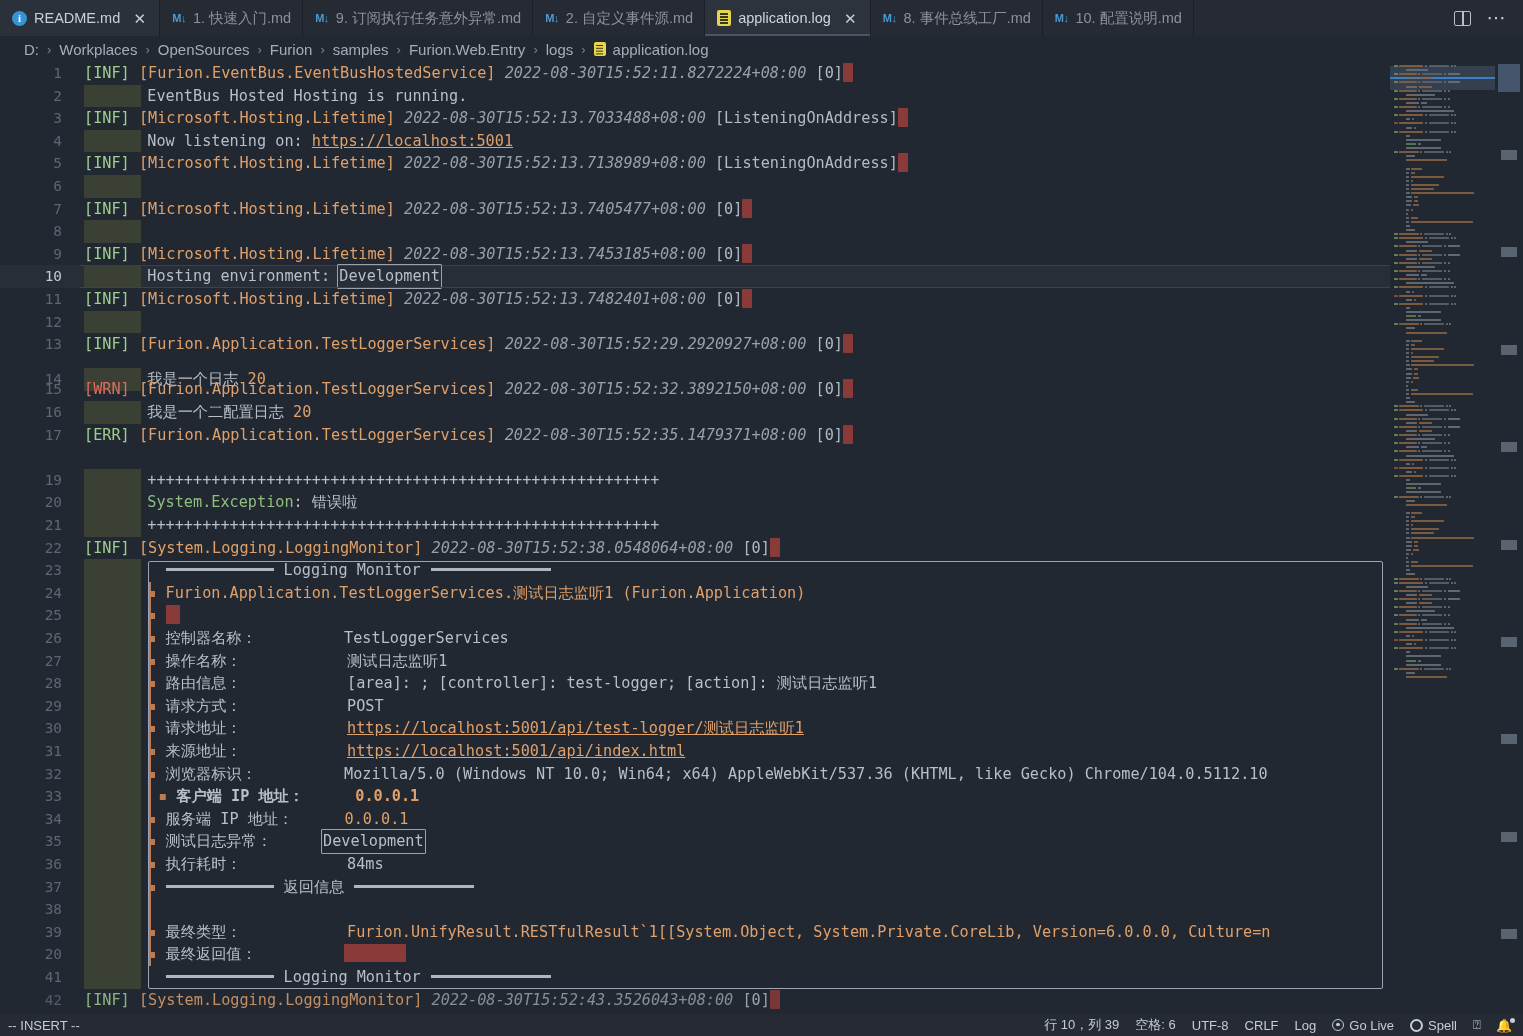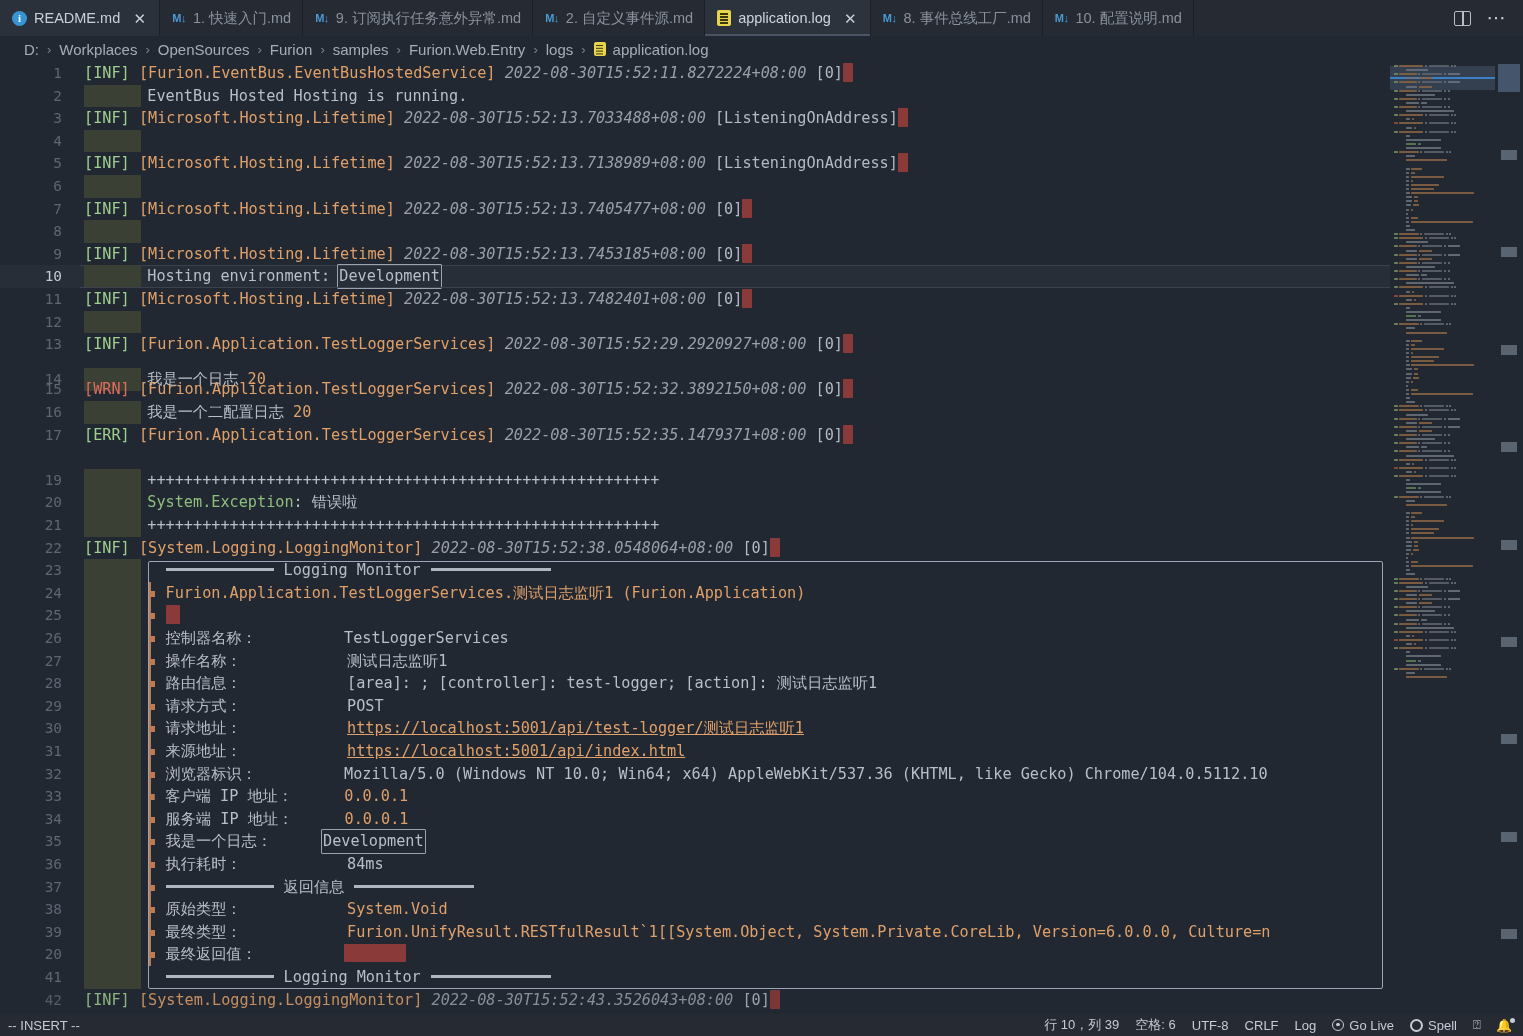--- a/index.html
+++ b/index.html
@@ -259,21 +259,21 @@
       <span class="ic-log"></span>
       <span>application.log</span>
     </span>
   </div>
 
   <div class="editor">
     <div class="code-area" id="code-area">
         <div class="row" style="top: 0px; position: absolute; left: 0px; right: 0px;"><div class="ln">1</div><div class="txt" style="left: 84px;"><span class="c-inf">[INF] </span><span class="c-cat">[Furion.EventBus.EventBusHostedService]</span><span class="c-plain"> </span><span class="c-time">2022-08-30T15:52:11.8272224+08:00</span><span class="c-plain"> </span><span class="c-gray">[0]</span><span class="redbox tiny"></span></div></div>
         <div class="row" style="top: 22.6px; position: absolute; left: 0px; right: 0px;"><div class="ln">2</div><div class="gblk"></div><div class="txt" style="left: 147.28px;"><span class="c-plain">EventBus Hosted Hosting is running.</span></div></div>
         <div class="row" style="top: 45.2px; position: absolute; left: 0px; right: 0px;"><div class="ln">3</div><div class="txt" style="left: 84px;"><span class="c-inf">[INF] </span><span class="c-cat">[Microsoft.Hosting.Lifetime]</span><span class="c-plain"> </span><span class="c-time">2022-08-30T15:52:13.7033488+08:00</span><span class="c-plain"> </span><span class="c-gray">[ListeningOnAddress]</span><span class="redbox tiny"></span></div></div>
-        <div class="row" style="top: 67.8px; position: absolute; left: 0px; right: 0px;"><div class="ln">4</div><div class="gblk"></div></div>
+        <div class="row" style="top: 67.8px; position: absolute; left: 0px; right: 0px;"><div class="ln">4</div><div class="gblk"></div><div class="txt" style="left: 147.28px;"><span class="c-plain">Now listening on: </span><span class="c-link">https://localhost:5001</span></div></div>
         <div class="row" style="top: 90.4px; position: absolute; left: 0px; right: 0px;"><div class="ln">5</div><div class="txt" style="left: 84px;"><span class="c-inf">[INF] </span><span class="c-cat">[Microsoft.Hosting.Lifetime]</span><span class="c-plain"> </span><span class="c-time">2022-08-30T15:52:13.7138989+08:00</span><span class="c-plain"> </span><span class="c-gray">[ListeningOnAddress]</span><span class="redbox tiny"></span></div></div>
         <div class="row" style="top: 113px; position: absolute; left: 0px; right: 0px;"><div class="ln">6</div><div class="gblk"></div></div>
         <div class="row" style="top: 135.6px; position: absolute; left: 0px; right: 0px;"><div class="ln">7</div><div class="txt" style="left: 84px;"><span class="c-inf">[INF] </span><span class="c-cat">[Microsoft.Hosting.Lifetime]</span><span class="c-plain"> </span><span class="c-time">2022-08-30T15:52:13.7405477+08:00</span><span class="c-plain"> </span><span class="c-gray">[0]</span><span class="redbox tiny"></span></div></div>
         <div class="row" style="top: 158.2px; position: absolute; left: 0px; right: 0px;"><div class="ln">8</div><div class="gblk"></div></div>
         <div class="row" style="top: 180.8px; position: absolute; left: 0px; right: 0px;"><div class="ln">9</div><div class="txt" style="left: 84px;"><span class="c-inf">[INF] </span><span class="c-cat">[Microsoft.Hosting.Lifetime]</span><span class="c-plain"> </span><span class="c-time">2022-08-30T15:52:13.7453185+08:00</span><span class="c-plain"> </span><span class="c-gray">[0]</span><span class="redbox tiny"></span></div></div>
         <div class="row cur" style="top: 203.4px; position: absolute; left: 0px; right: 0px;"><div class="ln">10</div><div class="gblk"></div><div class="txt" style="left: 147.28px;"><span class="c-plain">Hosting environment: </span><span class="selbox c-plain">Development</span></div></div>
         <div class="row" style="top: 226px; position: absolute; left: 0px; right: 0px;"><div class="ln">11</div><div class="txt" style="left: 84px;"><span class="c-inf">[INF] </span><span class="c-cat">[Microsoft.Hosting.Lifetime]</span><span class="c-plain"> </span><span class="c-time">2022-08-30T15:52:13.7482401+08:00</span><span class="c-plain"> </span><span class="c-gray">[0]</span><span class="redbox tiny"></span></div></div>
         <div class="row" style="top: 248.6px; position: absolute; left: 0px; right: 0px;"><div class="ln">12</div><div class="gblk"></div></div>
         <div class="row" style="top: 271.2px; position: absolute; left: 0px; right: 0px;"><div class="ln">13</div><div class="txt" style="left: 84px;"><span class="c-inf">[INF] </span><span class="c-cat">[Furion.Application.TestLoggerServices]</span><span class="c-plain"> </span><span class="c-time">2022-08-30T15:52:29.2920927+08:00</span><span class="c-plain"> </span><span class="c-gray">[0]</span><span class="redbox tiny"></span></div></div>
         <div class="row" style="top: 306px; position: absolute; left: 0px; right: 0px;"><div class="ln">14</div><div class="gblk"></div><div class="txt" style="left: 147.28px;"><span class="c-plain">我是一个日志 </span><span class="c-num">20</span></div></div>
@@ -287,26 +287,26 @@
         <div class="row" style="top: 497.2px; position: absolute; left: 0px; right: 0px;"><div class="ln">23</div><div class="gblk"></div><div class="txt" style="left: 147.28px;"><span class="bullet">  </span><span class="hline" style="width: 108px; margin-right: 10px;"></span><span class="c-plain">Logging Monitor</span><span class="hline" style="width: 120px; margin-left: 10px;"></span></div></div>
         <div class="row" style="top: 519.8px; position: absolute; left: 0px; right: 0px;"><div class="ln">24</div><div class="gblk"></div><div class="txt" style="left: 147.28px;"><span class="bullet">▪ </span><span class="c-cat">Furion.Application.TestLoggerServices.测试日志监听1 (Furion.Application)</span></div></div>
         <div class="row" style="top: 542.4px; position: absolute; left: 0px; right: 0px;"><div class="ln">25</div><div class="gblk"></div><div class="txt" style="left: 147.28px;"><span class="bullet">▪ </span><span class="redbox sm"></span></div></div>
         <div class="row" style="top: 565px; position: absolute; left: 0px; right: 0px;"><div class="ln">26</div><div class="gblk"></div><div class="txt" style="left: 147.28px;"><span class="bullet">▪ </span><span class="c-plain">控制器名称：</span><span style="display: inline-block; width: 87.4px;"></span><span class="c-plain">TestLoggerServices</span></div></div>
         <div class="row" style="top: 587.6px; position: absolute; left: 0px; right: 0px;"><div class="ln">27</div><div class="gblk"></div><div class="txt" style="left: 147.28px;"><span class="bullet">▪ </span><span class="c-plain">操作名称：</span><span style="display: inline-block; width: 105.5px;"></span><span class="c-plain">测试日志监听1</span></div></div>
         <div class="row" style="top: 610.2px; position: absolute; left: 0px; right: 0px;"><div class="ln">28</div><div class="gblk"></div><div class="txt" style="left: 147.28px;"><span class="bullet">▪ </span><span class="c-plain">路由信息：</span><span style="display: inline-block; width: 105.5px;"></span><span class="c-plain">[area]: ; [controller]: test-logger; [action]: 测试日志监听1</span></div></div>
         <div class="row" style="top: 632.8px; position: absolute; left: 0px; right: 0px;"><div class="ln">29</div><div class="gblk"></div><div class="txt" style="left: 147.28px;"><span class="bullet">▪ </span><span class="c-plain">请求方式：</span><span style="display: inline-block; width: 105.5px;"></span><span class="c-plain">POST</span></div></div>
         <div class="row" style="top: 655.4px; position: absolute; left: 0px; right: 0px;"><div class="ln">30</div><div class="gblk"></div><div class="txt" style="left: 147.28px;"><span class="bullet">▪ </span><span class="c-plain">请求地址：</span><span style="display: inline-block; width: 105.5px;"></span><span class="c-link">https://localhost:5001/api/test-logger/测试日志监听1</span></div></div>
         <div class="row" style="top: 678px; position: absolute; left: 0px; right: 0px;"><div class="ln">31</div><div class="gblk"></div><div class="txt" style="left: 147.28px;"><span class="bullet">▪ </span><span class="c-plain">来源地址：</span><span style="display: inline-block; width: 105.5px;"></span><span class="c-link">https://localhost:5001/api/index.html</span></div></div>
         <div class="row" style="top: 700.6px; position: absolute; left: 0px; right: 0px;"><div class="ln">32</div><div class="gblk"></div><div class="txt" style="left: 147.28px;"><span class="bullet">▪ </span><span class="c-plain">浏览器标识：</span><span style="display: inline-block; width: 87.4px;"></span><span class="c-plain">Mozilla/5.0 (Windows NT 10.0; Win64; x64) AppleWebKit/537.36 (KHTML, like Gecko) Chrome/104.0.5112.10</span></div></div>
-        <div class="row" style="top: 723.2px; position: absolute; left: 0px; right: 0px;"><div class="ln">33</div><div class="gblk"></div><div class="txt" style="left: 147px;"><span class="bullet">▪ </span><span class="c-plain">客户端 IP 地址：</span><span style="display: inline-block; width: 51.24px;"></span><span class="c-num">0.0.0.1</span></div></div>
+        <div class="row" style="top: 723.2px; position: absolute; left: 0px; right: 0px;"><div class="ln">33</div><div class="gblk"></div><div class="txt" style="left: 158px; font-weight: bold;"><span class="bullet">▪ </span><span class="c-plain">客户端 IP 地址：</span><span style="display: inline-block; width: 51.24px;"></span><span class="c-num">0.0.0.1</span></div></div>
         <div class="row" style="top: 745.8px; position: absolute; left: 0px; right: 0px;"><div class="ln">34</div><div class="gblk"></div><div class="txt" style="left: 147.28px;"><span class="bullet">▪ </span><span class="c-plain">服务端 IP 地址：</span><span style="display: inline-block; width: 51.24px;"></span><span class="c-num">0.0.0.1</span></div></div>
-        <div class="row" style="top: 768.4px; position: absolute; left: 0px; right: 0px;"><div class="ln">35</div><div class="gblk"></div><div class="txt" style="left: 147.28px;"><span class="bullet">▪ </span><span class="c-plain">我是一个日志：</span><span style="display: inline-block; width: 51.2px;"></span><span class="selbox c-plain">Development</span></div></div>
+        <div class="row" style="top: 768.4px; position: absolute; left: 0px; right: 0px;"><div class="ln">35</div><div class="gblk"></div><div class="txt" style="left: 147.28px;"><span class="bullet">▪ </span><span class="c-plain">测试日志异常：</span><span style="display: inline-block; width: 51.2px;"></span><span class="selbox c-plain">Development</span></div></div>
         <div class="row" style="top: 791px; position: absolute; left: 0px; right: 0px;"><div class="ln">36</div><div class="gblk"></div><div class="txt" style="left: 147.28px;"><span class="bullet">▪ </span><span class="c-plain">执行耗时：</span><span style="display: inline-block; width: 105.5px;"></span><span class="c-plain">84ms</span></div></div>
         <div class="row" style="top: 813.6px; position: absolute; left: 0px; right: 0px;"><div class="ln">37</div><div class="gblk"></div><div class="txt" style="left: 147.28px;"><span class="bullet">▪ </span><span class="hline" style="width: 108px; margin-right: 10px;"></span><span class="c-plain">返回信息</span><span class="hline" style="width: 120px; margin-left: 10px;"></span></div></div>
-        <div class="row" style="top: 836.2px; position: absolute; left: 0px; right: 0px;"><div class="ln">38</div><div class="gblk"></div><div class="txt" style="left: 147.28px;"><span class="bullet">▪ </span><span class="c-plain">原始类型：</span><span style="display: inline-block; width: 105.5px;"></span><span class="c-cat">System.Void</span></div></div>
+        <div class="row" style="top: 836.2px; position: absolute; left: 0px; right: 0px;"><div class="ln">38</div><div class="gblk"></div></div>
         <div class="row" style="top: 858.8px; position: absolute; left: 0px; right: 0px;"><div class="ln">39</div><div class="gblk"></div><div class="txt" style="left: 147.28px;"><span class="bullet">▪ </span><span class="c-plain">最终类型：</span><span style="display: inline-block; width: 105.5px;"></span><span class="c-cat">Furion.UnifyResult.RESTfulResult`1[[System.Object, System.Private.CoreLib, Version=6.0.0.0, Culture=n</span></div></div>
         <div class="row" style="top: 881.4px; position: absolute; left: 0px; right: 0px;"><div class="ln">20</div><div class="gblk"></div><div class="txt" style="left: 147.28px;"><span class="bullet">▪ </span><span class="c-plain">最终返回值：</span><span style="display: inline-block; width: 87.4px;"></span><span class="redbox"></span></div></div>
         <div class="row" style="top: 904px; position: absolute; left: 0px; right: 0px;"><div class="ln">41</div><div class="gblk"></div><div class="txt" style="left: 147.28px;"><span class="bullet">  </span><span class="hline" style="width: 108px; margin-right: 10px;"></span><span class="c-plain">Logging Monitor</span><span class="hline" style="width: 120px; margin-left: 10px;"></span></div></div>
         <div class="row" style="top: 926.6px; position: absolute; left: 0px; right: 0px; opacity: 0.85;"><div class="ln">42</div><div class="txt" style="left: 84px;"><span class="c-inf">[INF] </span><span class="c-cat">[System.Logging.LoggingMonitor]</span><span class="c-plain"> </span><span class="c-time">2022-08-30T15:52:43.3526043+08:00</span><span class="c-plain"> </span><span class="c-gray">[0]</span><span class="redbox tiny"></span></div></div>
         <div class="vline" style="left: 149.28px; top: 519.8px; height: 384.2px;"></div>
       </div>
     <div class="mbox" id="mbox" style="top: 499.2px; height: 427.4px; left: 148px; width: 1235px;"></div>
   </div>
 
   <div class="minimap" id="minimap">

